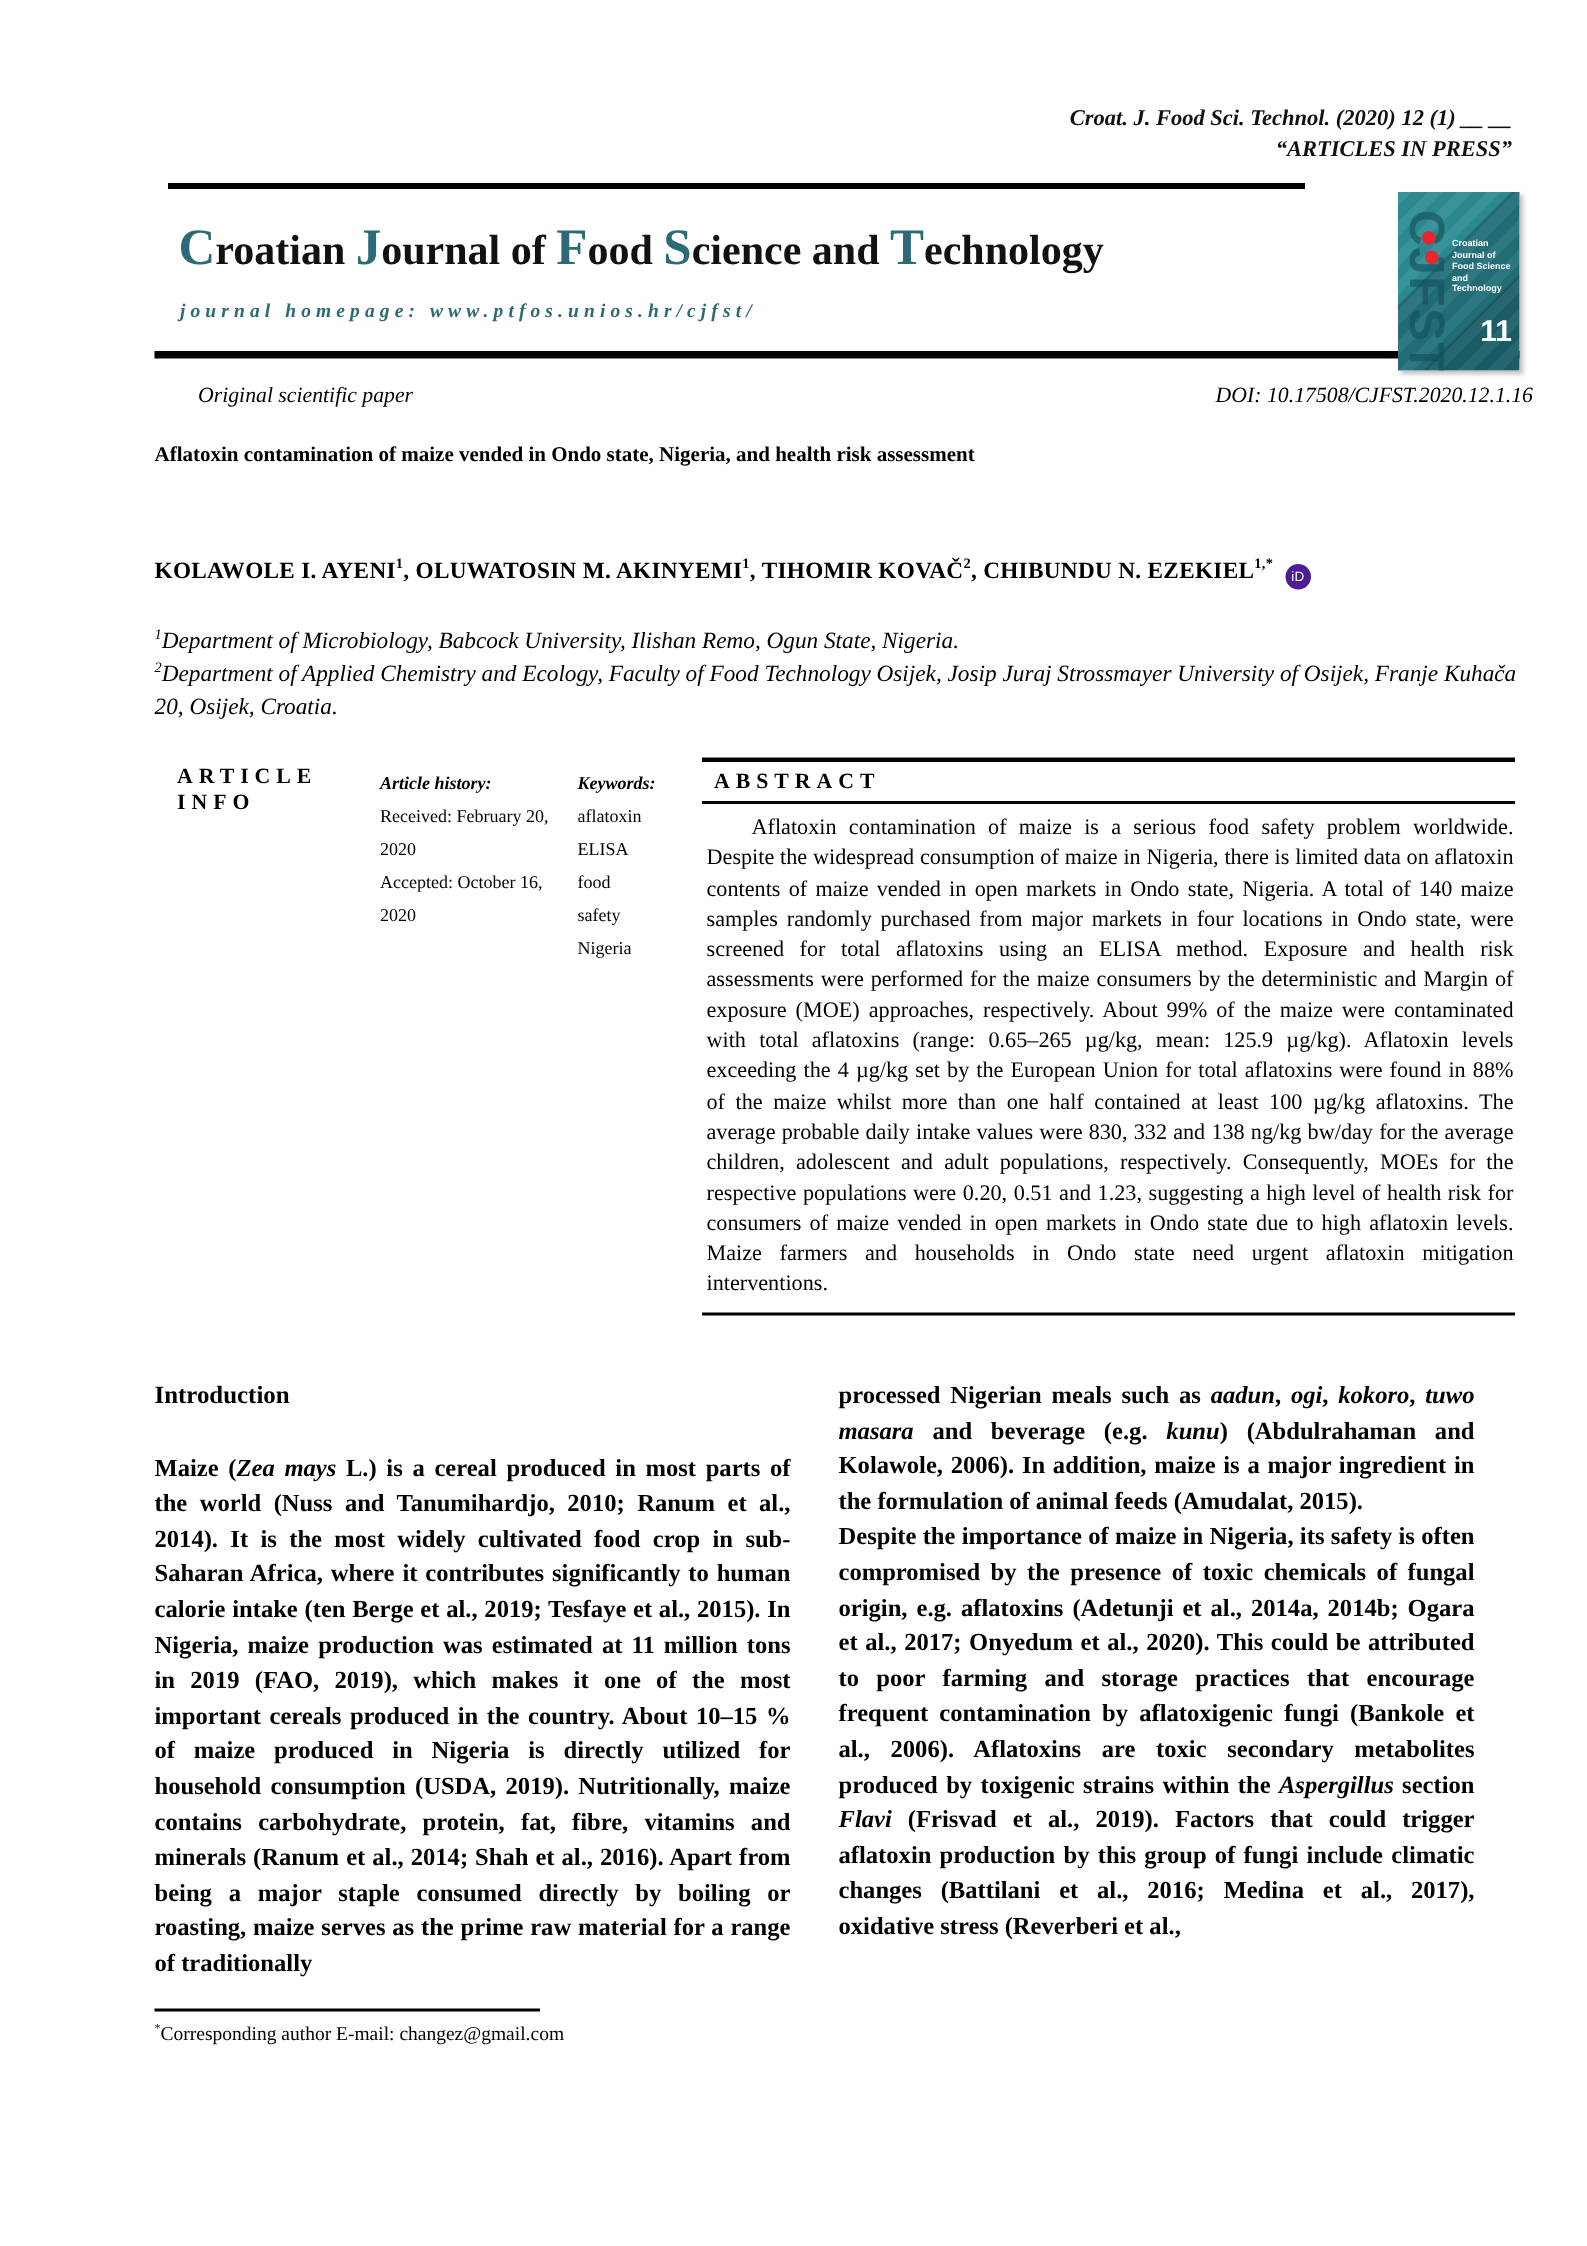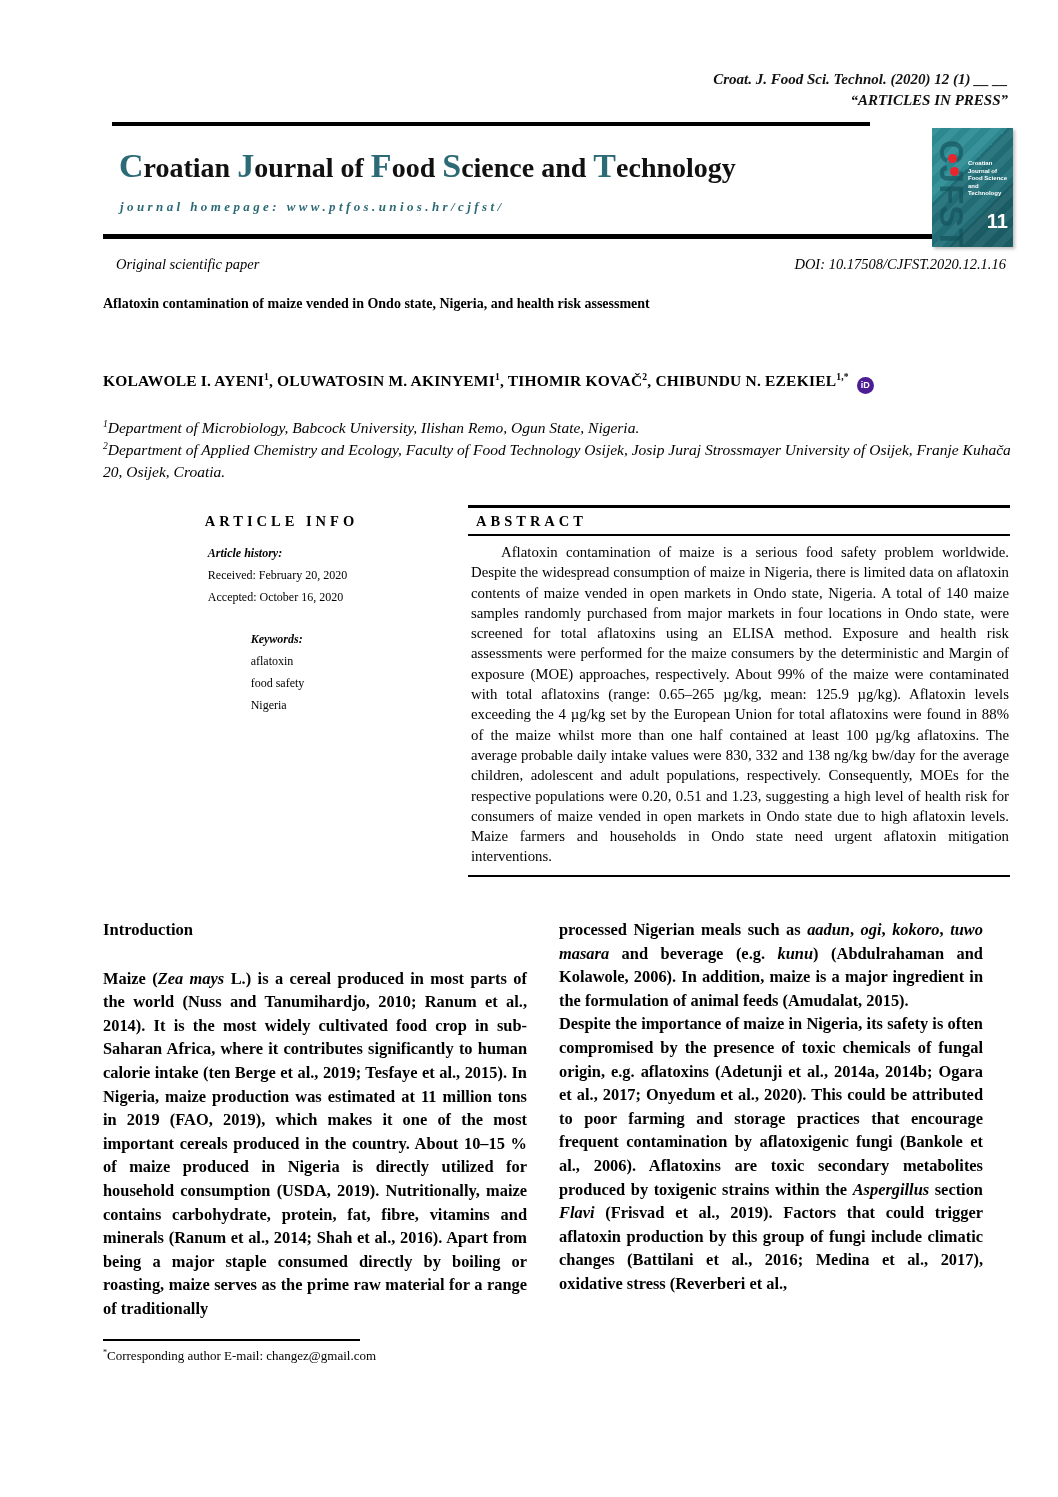--- a/index.html
+++ b/index.html
@@ -30,41 +30,41 @@
     font-family:"Liberation Sans",sans-serif;font-weight:bold;font-size:33px;
     color:#124f58;opacity:0.6;letter-spacing:1px;}
   .logo-dot{position:absolute;width:9px;height:9px;border-radius:50%;background:#e8262d;}
   .logo-dot.d1{left:16px;top:26px;}
   .logo-dot.d2{left:18px;top:39px;}
   .logo-title{position:absolute;left:36px;top:32px;width:42px;
     font-family:"Liberation Sans",sans-serif;font-weight:bold;font-size:6px;line-height:7.5px;color:#fff;}
   .logo-issue{position:absolute;right:5px;top:82px;
     font-family:"Liberation Sans",sans-serif;font-weight:bold;font-size:20px;color:#fff;}
 
-  .meta-row{position:absolute;left:116px;top:256px;width:890px;display:flex;
+  .meta-row{position:absolute;left:132px;top:256px;width:890px;display:flex;
     justify-content:space-between;font-style:italic;font-size:14.5px;}
 
   
   .paper-title{position:absolute;left:103px;top:290px;width:908px;
     font-size:14px;font-weight:bold;line-height:27px;text-align:justify;}
   .authors{position:absolute;left:103px;top:372px;width:935px;
     font-size:15.5px;font-weight:bold;letter-spacing:0.2px;white-space:nowrap;}
   .orcid{display:inline-block;width:17px;height:17px;border-radius:50%;background:#4c1d95;
-    color:#fff;font-family:"Liberation Sans",sans-serif;font-size:9px;font-weight:bold;
+    color:#fff;font-family:"Liberation Sans",sans-serif;font-size:9px;font-weight:normal;
     text-align:center;line-height:17px;vertical-align:-2px;margin-left:8px;cursor:pointer;}
   .affiliations{position:absolute;left:103px;top:417px;width:908px;
     font-style:italic;font-size:15.5px;line-height:22px;}
 
   
   .boxes{position:absolute;left:110px;top:505px;width:900px;display:flex;}
   .rule{background:#000;}
   .rule.thick{height:3px;}
   .rule.med{height:2px;}
   .box-heading{font-size:14.5px;font-weight:bold;letter-spacing:4px;padding:5px 0 4px 8px;}
-  .info-box{width:335px;min-height:388px;display:flex;flex-direction:column;align-items:center;}
+  .info-box{width:335px;min-height:388px;display:flex;flex-direction:row;}
   .box-section{padding:6px 8px 12px 8px;font-size:12px;line-height:22px;}
   .lab{font-weight:bold;font-style:italic;}
   .abs-box{margin-left:23px;width:542px;display:flex;flex-direction:column;}
   .abs-text{padding:6px 1px 8px 3px;font-size:14.8px;line-height:20.3px;
     text-align:justify;text-indent:30px;}
 
   
   .body-cols{position:absolute;left:103px;top:918px;width:907px;display:flex;gap:32px;}
   .col{width:424px;text-align:justify;font-size:16.4px;line-height:23.6px;}
   .intro-heading{font-weight:bold;font-size:16.6px;margin:0 0 25px 0;text-align:left;}
@@ -122,20 +122,21 @@
     <div class="rule med"></div>
     <div class="box-section">
       <div class="lab">Article history:</div>
       <div>Received: February 20, 2020</div>
       <div>Accepted: October 16, 2020</div>
     </div>
     <div class="rule med"></div>
     <div class="box-section">
       <div class="lab">Keywords:</div>
       <div>aflatoxin</div>
+      <div>ELISA</div>
       <div>food safety</div>
       <div>Nigeria</div>
     </div>
     <div class="rule med" style="margin-top:auto"></div>
   </div>
 
   <div class="abs-box">
     <div class="rule thick"></div>
     <div class="box-heading">ABSTRACT</div>
     <div class="rule med"></div>

